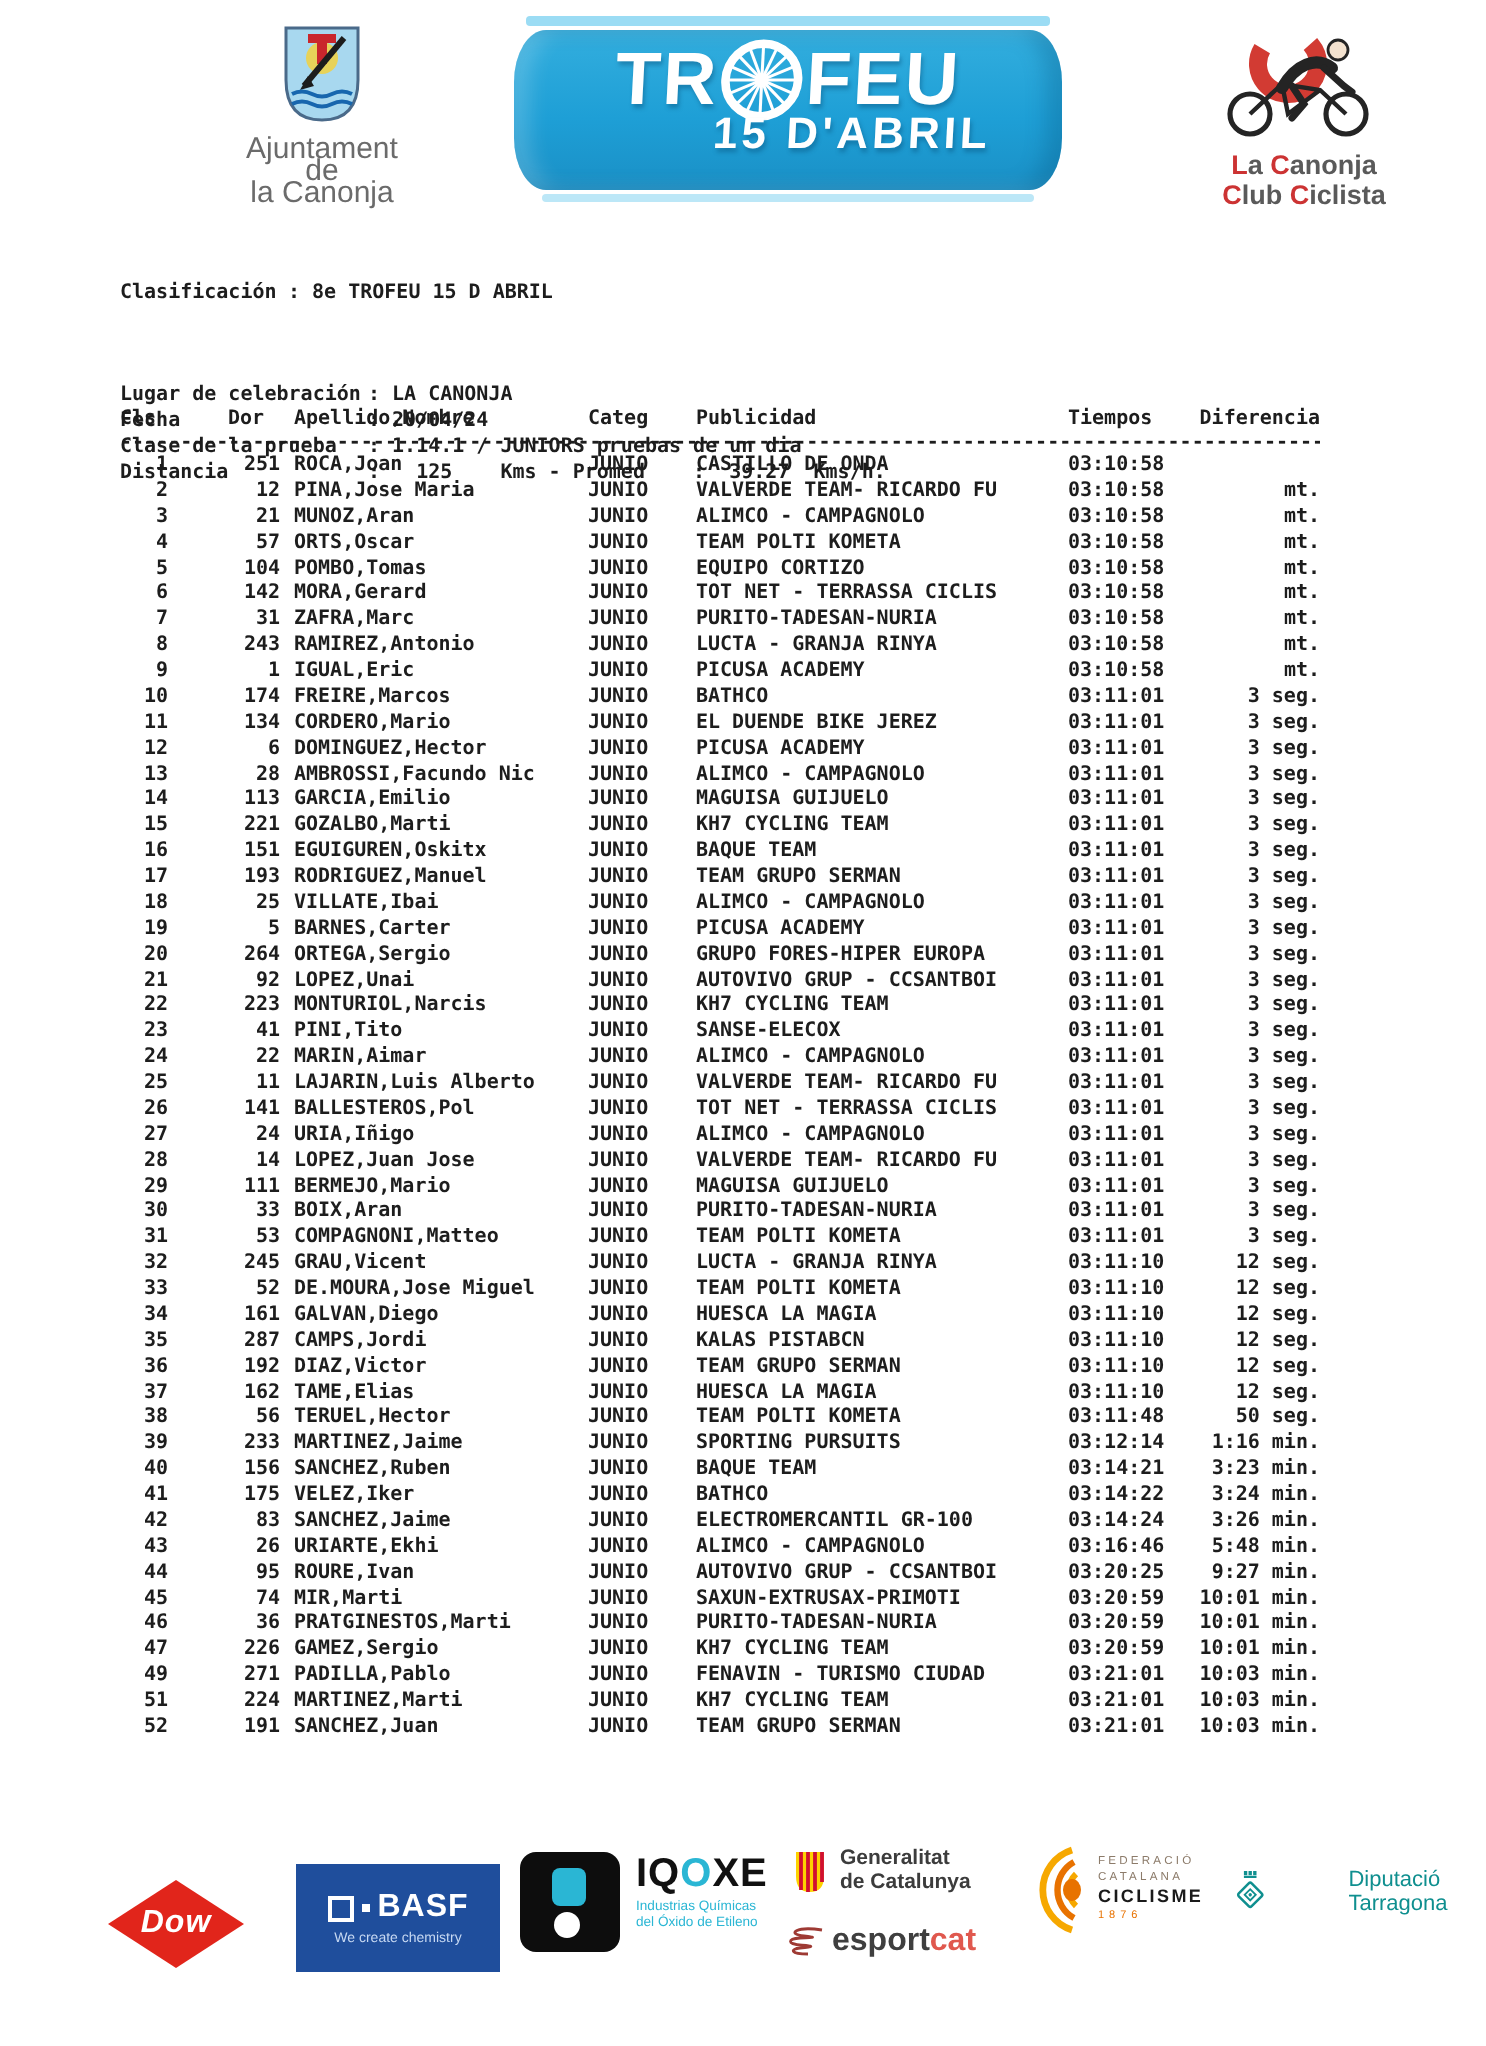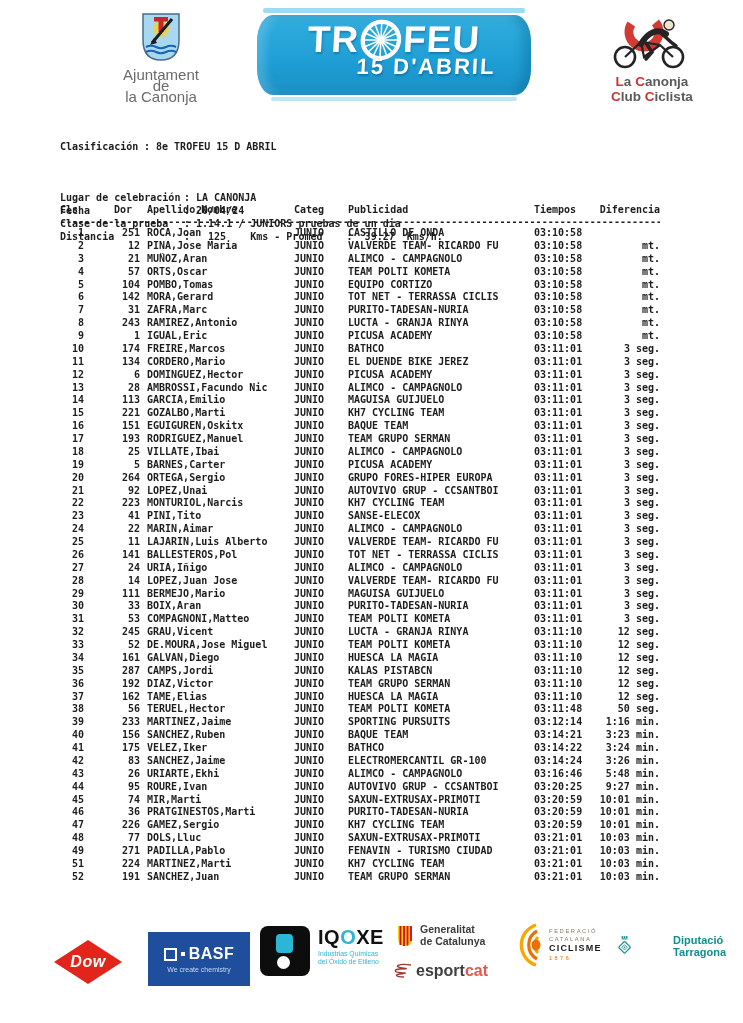--- a/index.html
+++ b/index.html
@@ -84,21 +84,21 @@
   .esportcat{left:392px;top:962px;display:flex;gap:4px;align-items:center;}
   .esport-word{font-size:16px;font-weight:800;color:#3f3f3f;}
   .esport-cat{color:#e0584e;text-align:center;}
 
   .federacio{left:506px;top:922px;display:flex;gap:7px;align-items:center;}
   .fed-l12{font-size:5.8px;letter-spacing:1.6px;color:#8c7b6a;line-height:7.5px;}
   .fed-l3{font-size:9px;font-weight:800;color:#1a1a1a;letter-spacing:1.2px;line-height:11px;}
   .fed-year{font-size:5.5px;color:#e87200;letter-spacing:2.5px;line-height:8px;}
 
   .diputacio{left:616px;top:930px;display:flex;gap:6px;align-items:center;}
-  .dip-text{font-size:11px;font-weight:700;color:#0f8f8f;margin-left:34px;}
+  .dip-text{font-size:11px;font-weight:400;color:#0f8f8f;margin-left:34px;}
 </style>
 </head>
 <body>
 
 <div class="page">
 
   <div class="canonja">
     <svg width="40" height="50" viewBox="0 0 40 50">
       <path d="M2 2 H38 V28 Q38 48 20 48 Q2 48 2 28 Z" fill="#a8d8ef" stroke="#4a6a8a" stroke-width="1.5"></path>
       <circle cx="20" cy="17" r="8" fill="#f2d13e" opacity="0.85"></circle>
@@ -606,29 +606,20 @@
           <tr>
             <td class="c-cls">47</td>
             <td class="c-dor">226</td>
             <td class="c-name">GAMEZ,Sergio</td>
             <td class="c-categ">JUNIO</td>
             <td class="c-pub">KH7 CYCLING TEAM</td>
             <td class="c-time">03:20:59</td>
             <td class="c-diff">10:01 min.</td>
           </tr>
           <tr>
-            <td class="c-cls">48</td>
-            <td class="c-dor">77</td>
-            <td class="c-name">DOLS,Lluc</td>
-            <td class="c-categ">JUNIO</td>
-            <td class="c-pub">SAXUN-EXTRUSAX-PRIMOTI</td>
-            <td class="c-time">03:21:01</td>
-            <td class="c-diff">10:03 min.</td>
-          </tr>
-          <tr>
             <td class="c-cls">49</td>
             <td class="c-dor">271</td>
             <td class="c-name">PADILLA,Pablo</td>
             <td class="c-categ">JUNIO</td>
             <td class="c-pub">FENAVIN - TURISMO CIUDAD</td>
             <td class="c-time">03:21:01</td>
             <td class="c-diff">10:03 min.</td>
           </tr>
           <tr>
             <td class="c-cls">51</td>

